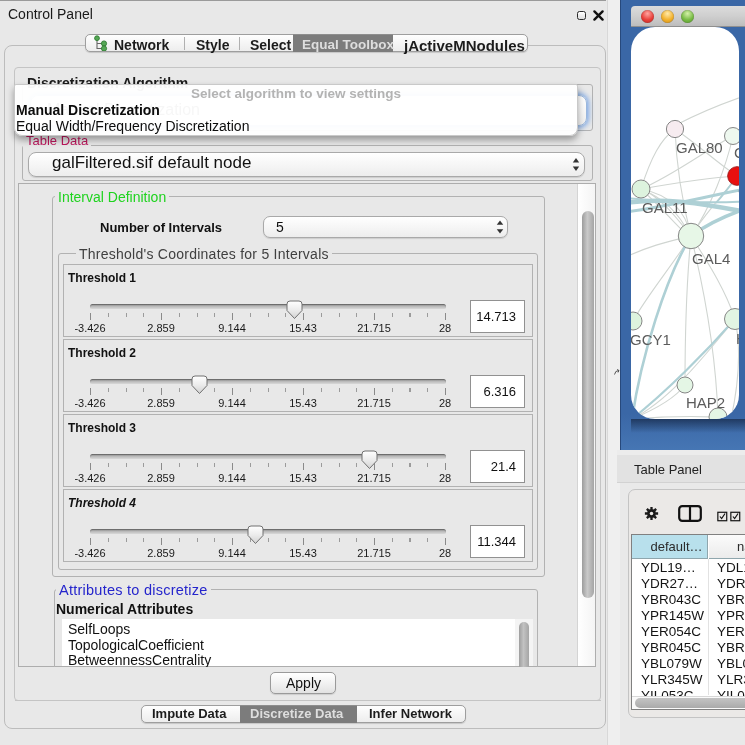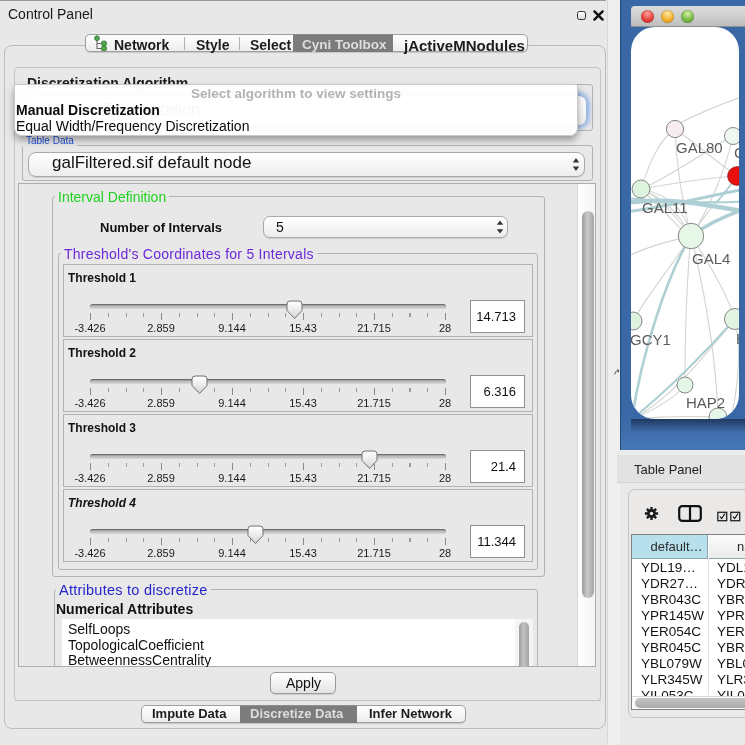--- a/index.html
+++ b/index.html
@@ -46,30 +46,30 @@
  <circle cx="4" cy="3.2" r="2.4" fill="#55a755" stroke="#2f7d32" stroke-width="0.9"></circle>
  <circle cx="11" cy="8.5" r="2.6" fill="#55a755" stroke="#2f7d32" stroke-width="0.9"></circle>
  <circle cx="11" cy="13.5" r="2.6" fill="#55a755" stroke="#2f7d32" stroke-width="0.9"></circle>
 </svg>
 <div class="a" style="left:114px;top:37px;font-size:14px;font-weight:bold;color:#1c1c1c;">Network</div>
 <div class="a" style="left:184px;top:37px;width:1px;height:13px;background:#b0b0b0;"></div>
 <div class="a" style="left:196px;top:37px;font-size:14px;font-weight:bold;color:#1c1c1c;">Style</div>
 <div class="a" style="left:239px;top:37px;width:1px;height:13px;background:#b0b0b0;"></div>
 <div class="a" style="left:250px;top:37px;font-size:14px;font-weight:bold;color:#1c1c1c;">Select</div>
 <div class="a" style="left:293px;top:34px;width:100px;height:18px;background:#7c7c7c;border-top:1px solid #8e8e8e;"></div>
-<div class="a" style="left:302px;top:37px;font-size:13.5px;font-weight:bold;color:#dedede;">Cyni Toolbox</div>
+<div class="a" style="left:302px;top:37px;font-size:13.5px;font-weight:bold;color:#dedede;">Equal Toolbox</div>
 <div class="a" style="left:404px;top:36.5px;font-size:15px;font-weight:bold;color:#1c1c1c;">jActiveMNodules</div>
 
 <div class="tbox" style="left:22px;top:84px;width:571px;height:47px;"></div>
 <div class="tt" style="left:24px;top:76px;font-weight:bold;color:#1c1c1c;font-size:14px;">Discretization Algorithm</div>
 <div class="a" style="left:30px;top:95px;width:557px;height:31px;border:1px solid #9ab7dd;border-radius:8px;background:linear-gradient(180deg,#fff,#efefef);box-shadow:0 0 5px 2px rgba(95,150,230,0.75);"></div>
 <div class="a" style="left:47px;top:101px;font-size:16px;color:#222;">Manual Discretization</div>
 
 <div class="tbox" style="left:22px;top:145px;width:571px;height:36px;"></div>
-<div class="tt" style="left:23px;top:134px;color:#1d4ed8;font-size:10px;">Table Data</div>
+<div class="tt" style="left:23px;top:134px;color:#be185d;font-size:13px;">Table Data</div>
 <div class="combo" style="left:28px;top:152px;width:557px;height:25px;"></div>
 <div class="a" style="left:52px;top:153px;font-size:17px;color:#111;">galFiltered.sif default node</div>
 <svg class="a" style="left:572px;top:157px;" width="8" height="15" viewBox="0 0 10 17">
       <path d="M5,0.5 L9,6 H1 Z" fill="#333"></path>
       <path d="M5,16.5 L1,11 H9 Z" fill="#333"></path>
     </svg>
 
 <div class="a" style="left:18px;top:183px;width:578px;height:484px;border:1px solid #adadad;background:#e8e8e8;"></div>
 
 <div class="a" style="left:577px;top:184px;width:18px;height:482px;background:linear-gradient(90deg,#ffffff,#f4f4f4);border-left:1px solid #d4d4d4;"></div>
@@ -79,21 +79,21 @@
 <div class="tt" style="left:55px;top:190px;color:#1ed31e;font-size:14px;">Interval Definition</div>
 <div class="a" style="left:100px;top:220px;font-size:13px;font-weight:bold;color:#111;">Number of Intervals</div>
 <div class="combo" style="left:263px;top:216px;width:245px;height:22px;border-radius:7px;"></div>
 <div class="a" style="left:276px;top:219px;font-size:14px;color:#111;">5</div>
 <svg class="a" style="left:496px;top:220px;" width="8" height="14" viewBox="0 0 9 16">
       <path d="M4.5,0.5 L8.2,5.5 H0.8 Z" fill="#333"></path>
       <path d="M4.5,15.5 L0.8,10.5 H8.2 Z" fill="#333"></path>
     </svg>
 
 <div class="tbox" style="left:58px;top:253px;width:480px;height:317px;"></div>
-<div class="tt" style="left:61px;top:247px;color:#6d28d9;font-size:14px;letter-spacing:0.25px;">Threshold's Coordinates for 5 Intervals</div>
+<div class="tt" style="left:76px;top:247px;color:#404040;font-size:14px;letter-spacing:0.25px;">Threshold's Coordinates for 5 Intervals</div>
 
 <svg width="0" height="0" style="position:absolute;">
       <defs>
 <linearGradient id="thg" x1="0" y1="0" x2="0" y2="1">
  <stop offset="0" stop-color="#ffffff"></stop>
           <stop offset="0.5" stop-color="#ececec"></stop>
           <stop offset="1" stop-color="#d2d2d2"></stop>
 </linearGradient>
       </defs>
     </svg>

